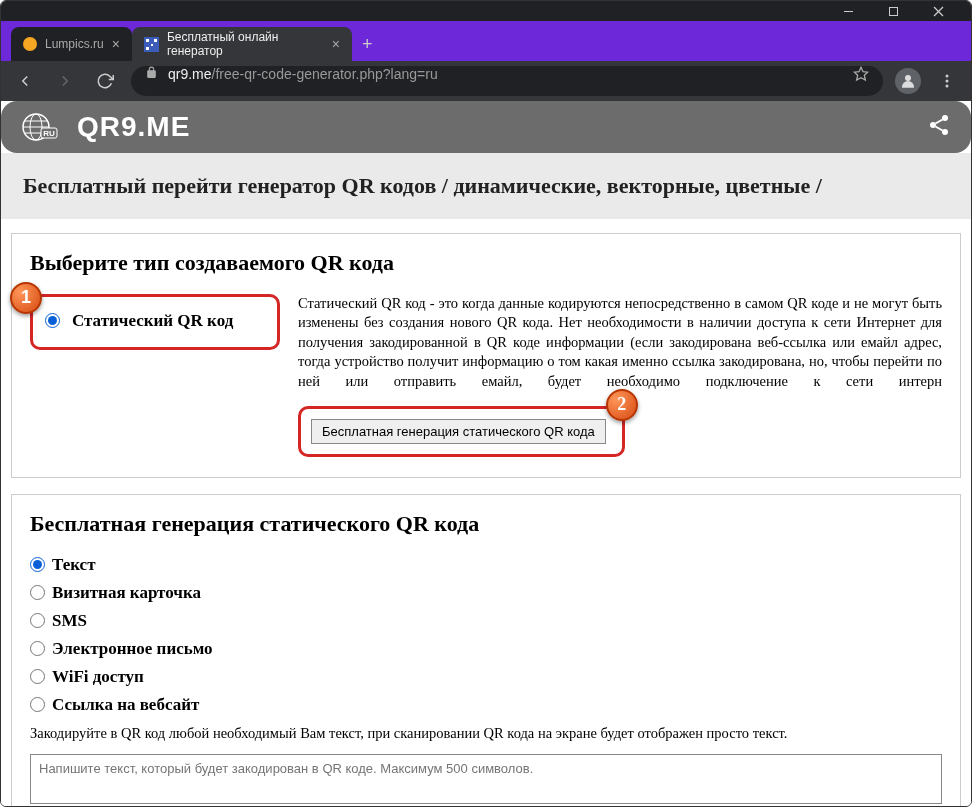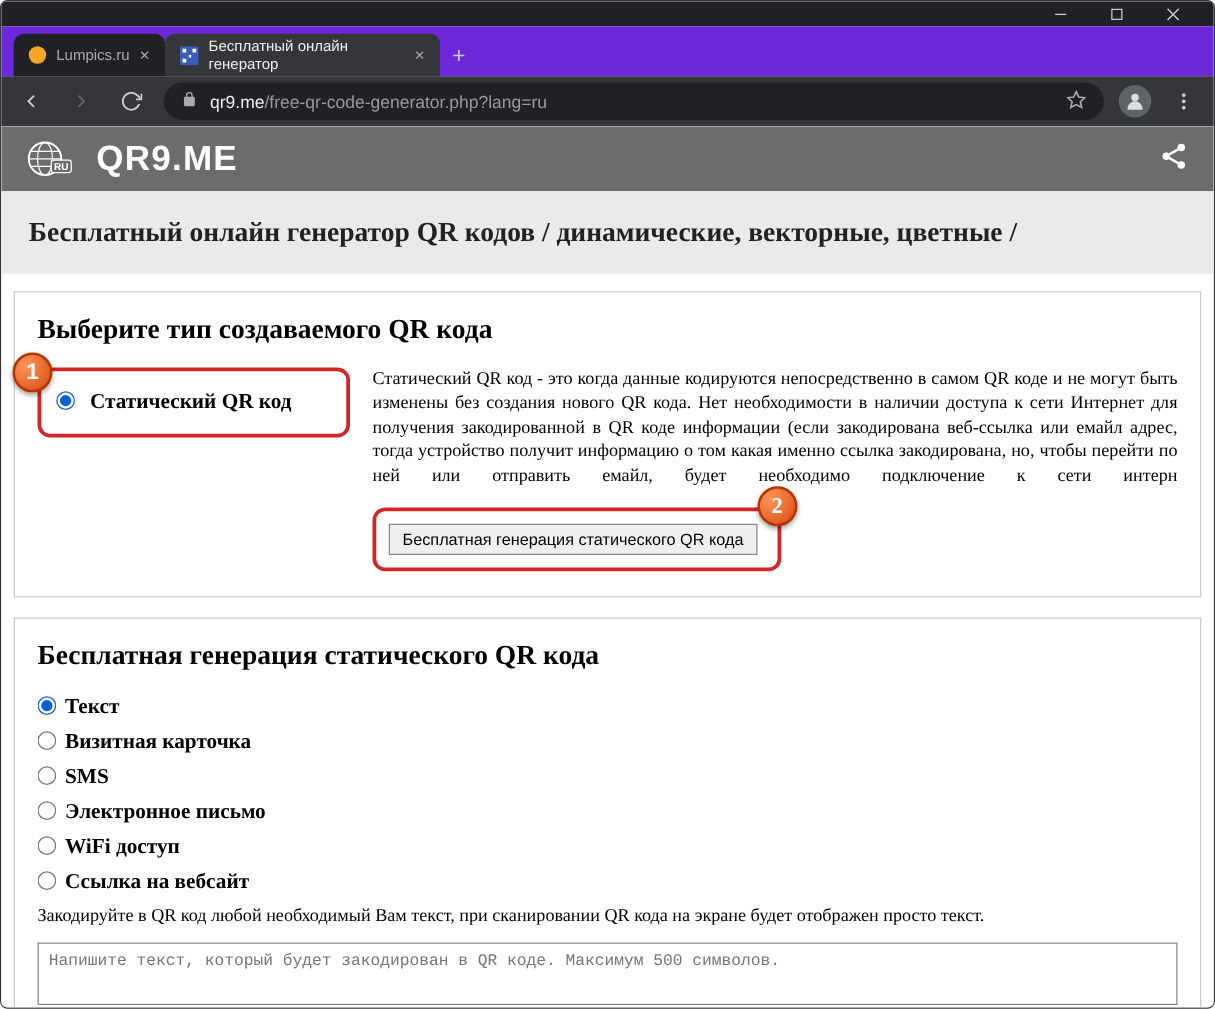--- a/index.html
+++ b/index.html
@@ -77,21 +77,20 @@
   justify-content: center;
   color: #bbb;
 }
 .nav-icon.disabled { color: #666; }
 .omnibox {
   flex: 1;
   height: 30px;
   background: #202124;
   border-radius: 15px;
   display: flex;
-  align-items: center;
   padding: 0 14px;
   gap: 10px;
   color: #ccc;
   font-size: 14px;
 }
 .lock { color: #aaa; }
 .url-domain { color: #eee; }
 .url-path { color: #999; }
 .star-icon { color: #aaa; margin-left: auto; }
 .user-icon {
@@ -109,20 +108,21 @@
   height: calc(100% - 100px);
   overflow: hidden;
 }
 .pg-header {
   height: 52px;
   background: #6c6c6c;
   display: flex;
   align-items: center;
   padding: 0 20px;
   color: #fff;
+  border-radius: 16px;
 }
 .globe-lang {
   display: flex;
   align-items: center;
   margin-right: 18px;
 }
 .site-title {
   font-size: 28px;
   font-weight: bold;
   letter-spacing: 1px;
@@ -226,21 +226,21 @@
   font-size: 14.5px;
   text-align: justify;
   margin: 6px 0 12px;
   font-family: "Times New Roman", serif;
 }
 .txtarea {
   width: 100%;
   height: 50px;
   border: 1px solid #888;
   padding: 6px 8px;
-  font-family: Liberation Mono, monospace;
+  font-family: Liberation Sans, sans-serif;
   font-size: 13px;
   color: #888;
   resize: none;
 }
 </style>
 </head>
 <body>
 
 <div class="titlebar">
   <div class="win-btn">
@@ -340,21 +340,21 @@
     <span class="site-title">QR9.ME</span>
     <span class="share-icon"><svg width="24" height="24" viewBox="0 0 24 24" fill="#fff">
           <circle cx="18" cy="5" r="3"></circle>
           <circle cx="6" cy="12" r="3"></circle>
           <circle cx="18" cy="19" r="3"></circle>
           <line x1="8.5" y1="10.5" x2="15.5" y2="6.5" stroke="#fff" stroke-width="2"></line>
           <line x1="8.5" y1="13.5" x2="15.5" y2="17.5" stroke="#fff" stroke-width="2"></line>
         </svg></span>
   </div>
 
-  <div class="subheader">Бесплатный онлайн генератор QR кодов / динамические, векторные, цветные /</div>
+  <div class="subheader">Бесплатный перейти генератор QR кодов / динамические, векторные, цветные /</div>
 
   <div class="content">
     <div class="fieldset">
       <div class="legend">Выберите тип создаваемого QR кода</div>
       <div class="type-row">
         <div class="radio-col">
           <div class="hl-box">
             <div class="badge badge-1">1</div>
             <label class="radio-item">
               <input type="radio" name="qrtype" checked="" style="">

